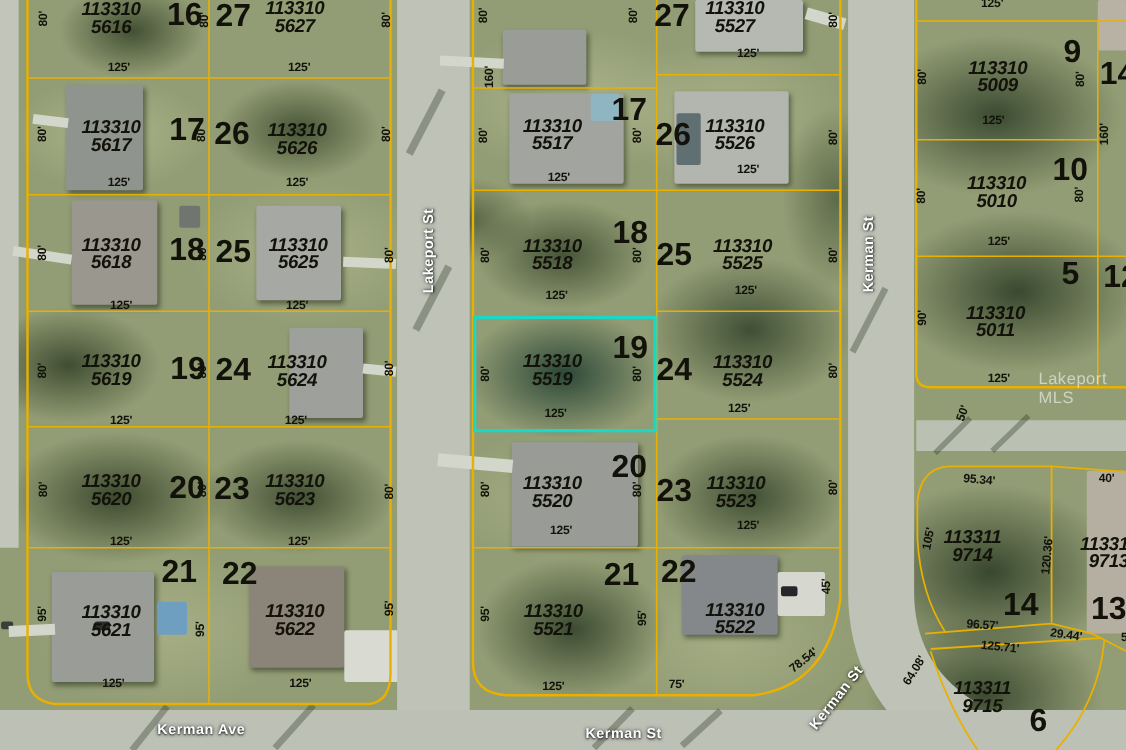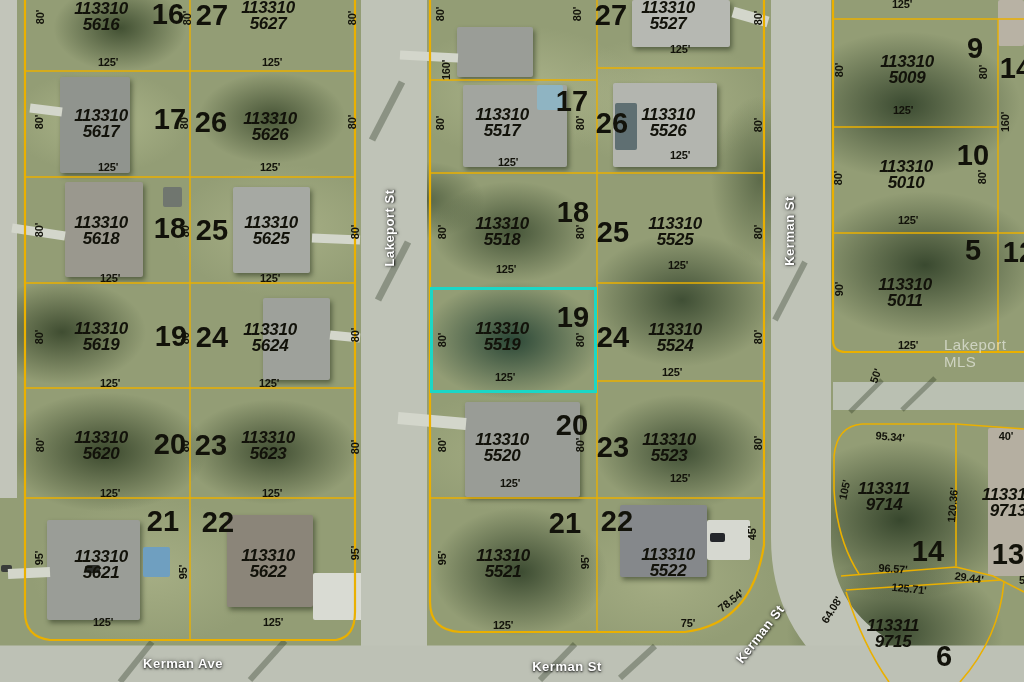--- a/index.html
+++ b/index.html
@@ -273,21 +273,21 @@
       <div class="lbl dim" style="left: 672px; top: 372px;">125'</div>
       <div class="lbl dim" style="left: 758px; top: 337px; --r: -90deg;">80'</div>
       <div class="lbl dim" style="left: 442px; top: 445px; --r: -90deg;">80'</div>
       <div class="lbl dim" style="left: 580px; top: 445px; --r: -90deg;">80'</div>
       <div class="lbl dim" style="left: 510px; top: 483px;">125'</div>
       <div class="lbl dim" style="left: 680px; top: 478px;">125'</div>
       <div class="lbl dim" style="left: 758px; top: 443px; --r: -90deg;">80'</div>
       <div class="lbl dim" style="left: 442px; top: 558px; --r: -90deg;">95'</div>
       <div class="lbl dim" style="left: 585px; top: 562px; --r: -90deg;">95'</div>
       <div class="lbl dim" style="left: 503px; top: 625px;">125'</div>
-      <div class="lbl dim" style="left: 688px; top: 623px;">75'</div>
+      <div class="lbl dim" style="left: 615px; top: 623px;">75'</div>
       <div class="lbl dim" style="left: 752px; top: 533px; --r: -90deg;">45'</div>
       <div class="lbl dim" style="left: 731px; top: 601px; --r: -38deg;">78.54'</div>
       <div class="lbl dim" style="left: 902px; top: 4px;">125'</div>
       <div class="lbl dim" style="left: 839px; top: 70px; --r: -90deg;">80'</div>
       <div class="lbl dim" style="left: 983px; top: 72px; --r: -90deg;">80'</div>
       <div class="lbl dim" style="left: 903px; top: 110px;">125'</div>
       <div class="lbl dim" style="left: 1005px; top: 122px; --r: -90deg;">160'</div>
       <div class="lbl dim" style="left: 838px; top: 178px; --r: -90deg;">80'</div>
       <div class="lbl dim" style="left: 982px; top: 177px; --r: -90deg;">80'</div>
       <div class="lbl dim" style="left: 908px; top: 220px;">125'</div>

